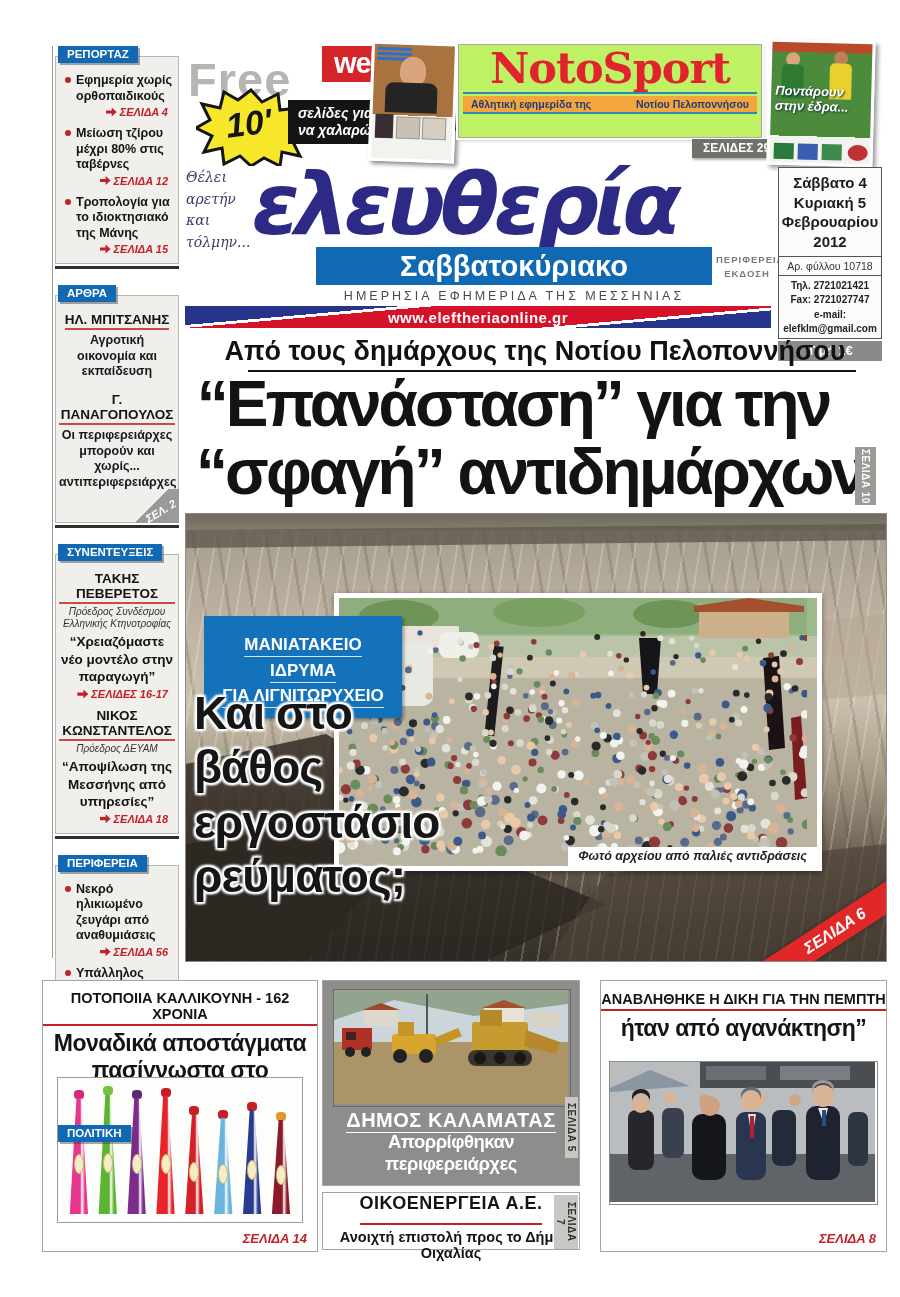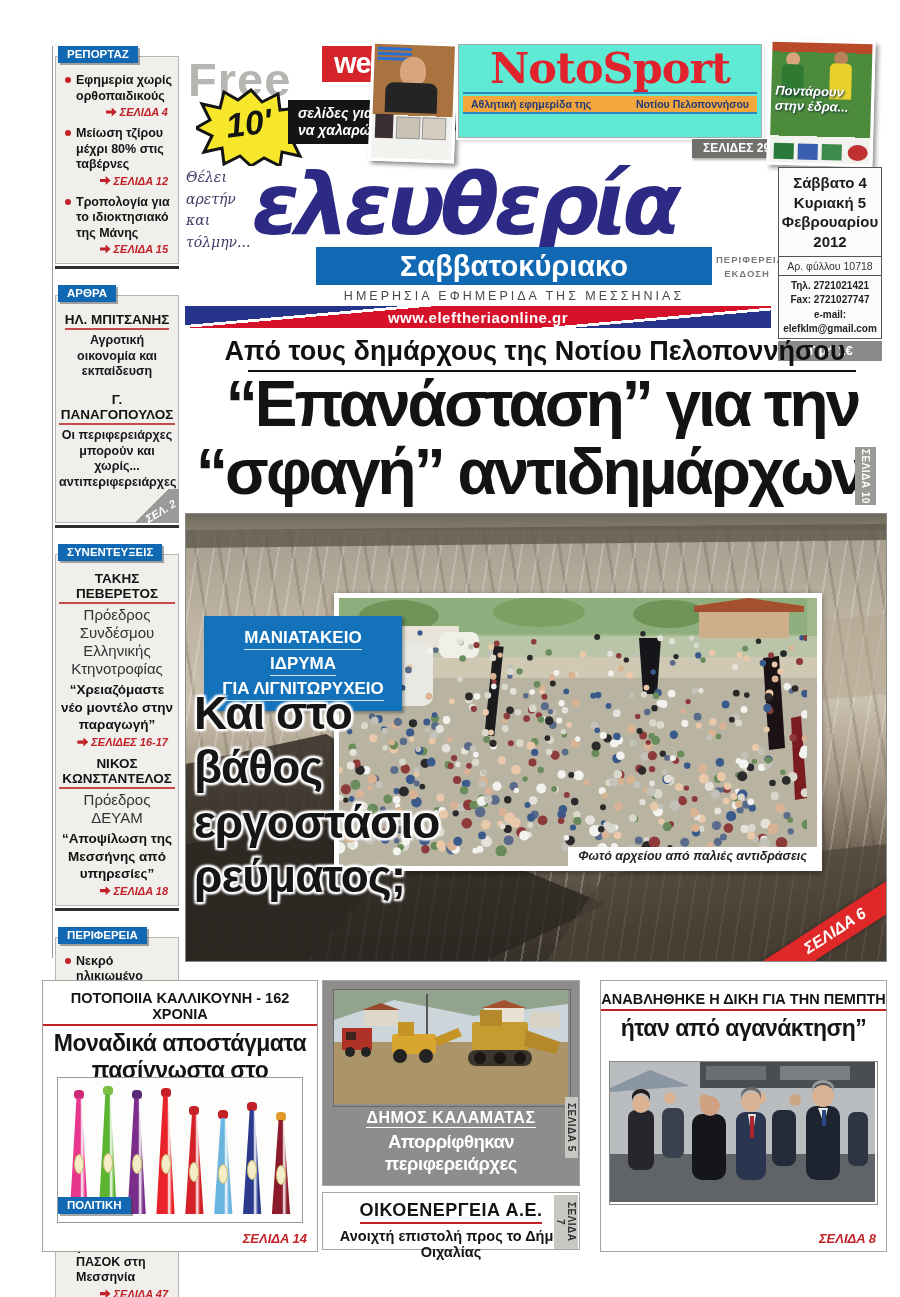--- a/index.html
+++ b/index.html
@@ -15,21 +15,21 @@
   .sb-bar{height:3px;background:#2e2e2e;margin-top:2px;}
   .itm{display:flex;gap:5px;padding:6px 2px 0 6px;}
   .blt{width:6px;height:6px;border-radius:50%;background:#c22127;margin-top:4px;flex:none;}
   .itx{font-weight:bold;font-size:12.5px;line-height:1.24;color:#141414;}
   .pg{display:flex;justify-content:flex-end;align-items:center;gap:3px;color:#c22127;font-style:italic;
       font-weight:bold;font-size:11px;margin:2px 7px 2px 0;}
   .arr{width:11px;height:9px;background:#c22127;clip-path:polygon(0 32%,55% 32%,55% 0,100% 50%,55% 100%,55% 68%,0 68%);flex:none;}
   .auth{font-weight:bold;font-size:13.5px;text-align:center;color:#141414;margin-top:6px;}
   .auth span{display:inline-block;border-bottom:2px solid #c84a4a;padding-bottom:1px;}
   .atit{font-weight:bold;font-size:12.5px;line-height:1.25;text-align:center;color:#17171c;margin-top:3px;}
-  .role{font-size:15px;text-align:center;color:#333;line-height:1.2;margin-top:2px;}
+  .role{font-style:italic;font-size:10px;text-align:center;color:#333;line-height:1.2;margin-top:2px;}
   .quote{font-weight:bold;font-size:13.5px;line-height:1.3;text-align:center;color:#121212;margin-top:3px;}
   .corner{position:absolute;right:-1px;bottom:-1px;width:54px;height:34px;
           background:linear-gradient(315deg,#9a9a98 50%,transparent 50.5%);}
   .corner span{position:absolute;right:2px;bottom:6px;color:#fff;font-weight:bold;font-style:italic;
           font-size:11px;transform:rotate(-31deg);}
 
   
   .free{position:absolute;left:188px;top:52px;font-size:47px;font-weight:bold;color:#b7b5b2;letter-spacing:1px;}
   .weekbox{position:absolute;left:322px;top:47px;}
   .week{background:#d6242b;color:#fff;font-weight:bold;font-size:29px;padding:1px 12px 3px;letter-spacing:-1px;}
@@ -43,21 +43,21 @@
   .tagarrow div{color:#fff;font-style:italic;font-weight:bold;font-size:14px;line-height:1.25;}
   .wcover{position:absolute;left:370px;top:42px;width:80px;height:114px;background:#fff;border:3px solid #fff;
           box-shadow:3px 3px 4px rgba(0,0,0,.45);transform:rotate(2deg);}
   .wcover .ph{position:absolute;inset:0;background:linear-gradient(180deg,#a8733f 0 62%,#f2f2ee 62% 100%);}
   .wcover .head{position:absolute;left:26px;top:12px;width:26px;height:30px;border-radius:46%;background:#d9a57e;}
   .wcover .body{position:absolute;left:12px;top:38px;width:52px;height:30px;border-radius:8px 8px 0 0;background:#242424;}
   .wcover .txt{position:absolute;left:3px;top:3px;width:34px;height:3px;background:#2a6fd4;box-shadow:0 5px 0 #2a6fd4,0 10px 0 #2a6fd4;}
   .wcover .t1{position:absolute;left:3px;top:70px;width:18px;height:24px;background:#3a2e33;}
   .wcover .t2{position:absolute;left:24px;top:72px;width:22px;height:20px;background:#c9c2b4;border:1px solid #999;}
   .wcover .t3{position:absolute;left:50px;top:72px;width:22px;height:20px;background:#d4cdc0;border:1px solid #999;}
-  .nsbox{position:absolute;left:458px;top:44px;width:302px;height:92px;background:#5eead4;border:1px solid #a9a9a5;box-shadow:0 0 0 2px #fff,2px 3px 3px rgba(0,0,0,.2);}
+  .nsbox{position:absolute;left:458px;top:44px;width:302px;height:92px;background:#bef264;border:1px solid #a9a9a5;box-shadow:0 0 0 2px #fff,2px 3px 3px rgba(0,0,0,.2);}
   .nstitle{text-align:center;font-family:"DejaVu Serif",serif;font-weight:bold;color:#e1232d;font-size:43px;line-height:1.0;margin-top:2px;letter-spacing:-1px;}
   .nsline{height:2px;background:#2e86c1;margin:2px 4px 0;}
   .nsband{margin:2px 4px 0;background:#f2a63c;display:flex;justify-content:space-between;padding:2px 8px;border-bottom:2px solid #2e86c1;}
   .nsband span{color:#203a7a;font-weight:bold;font-size:10.5px;}
   .nspages{position:absolute;left:692px;top:139px;background:#70706c;color:#fff;font-weight:bold;font-size:12px;padding:2px 11px 3px;box-shadow:1px 2px 2px rgba(0,0,0,.3);}
   .scover{position:absolute;left:768px;top:40px;width:100px;height:120px;background:#fff;border:3px solid #fff;box-shadow:3px 3px 4px rgba(0,0,0,.4);transform:rotate(1.5deg);}
   .scover .fld{position:absolute;inset:0;background:linear-gradient(180deg,#b84a2a 0 8%,#4c8a3c 8% 78%,#f2f2ee 78% 100%);}
   .scover .p1{position:absolute;left:10px;top:22px;width:22px;height:34px;background:#2e7a33;border-radius:5px 5px 0 0;}
   .scover .p2{position:absolute;left:58px;top:20px;width:22px;height:36px;background:#e8d12c;border-radius:5px 5px 0 0;}
   .scover .h1{position:absolute;left:14px;top:10px;width:14px;height:14px;border-radius:50%;background:#d9a57e;}
@@ -84,67 +84,67 @@
   .datebox{position:absolute;left:778px;top:167px;width:104px;}
   .db1{border:1px solid #555;background:#fbfbf9;text-align:center;font-weight:bold;font-size:15px;color:#1c1c1c;
        line-height:1.3;padding:5px 1px;}
   .db2{border:1px solid #555;border-top:none;background:#fbfbf9;text-align:center;font-size:10.5px;color:#333;padding:3px 0;}
   .db3{border:1px solid #555;border-top:none;background:#fbfbf9;text-align:center;font-weight:bold;font-size:10px;color:#222;line-height:1.35;padding:3px 0;}
   .db4{background:#8a8a88;color:#fff;text-align:center;font-weight:bold;font-size:13px;padding:2px 0 3px;margin-top:2px;}
 
   
   .kicker{position:absolute;left:185px;top:336px;width:700px;text-align:center;font-weight:bold;font-size:27px;color:#111;}
   .krule{position:absolute;left:248px;top:370px;width:608px;height:2px;background:#111;}
-  .head1{position:absolute;left:197px;top:372px;width:690px;text-align:center;font-weight:bold;font-size:64px;
+  .head1{position:absolute;left:168px;top:372px;width:690px;text-align:center;font-weight:bold;font-size:64px;
          letter-spacing:-3px;color:#131313;line-height:1.0;}
   .head2{position:absolute;left:185px;top:440px;width:690px;text-align:center;font-weight:bold;font-size:64px;
          letter-spacing:-3px;color:#131313;line-height:1.0;}
   .ptab10{position:absolute;left:855px;top:447px;width:21px;height:58px;background:#9a9a96;color:#fff;
           font-weight:bold;font-size:10px;writing-mode:vertical-rl;text-align:center;letter-spacing:.5px;display:flex;align-items:center;justify-content:center;}
 
   
   .mainphoto{position:absolute;left:185px;top:513px;width:700px;height:447px;border:1px solid #8a8a86;overflow:hidden;
     background:
       linear-gradient(180deg,#6f6a5c 0,#847d6d 16px,rgba(0,0,0,0) 16px),
       repeating-linear-gradient(99deg,rgba(255,255,255,.20) 0 2px,rgba(0,0,0,0) 2px 16px),
       repeating-linear-gradient(81deg,rgba(70,58,45,.18) 0 3px,rgba(0,0,0,0) 3px 24px),
       linear-gradient(180deg,#a39a8c 0%,#c0b5a4 26%,#cac0ae 42%,#a89b88 58%,#6e6254 76%,#433a31 92%,#35302a 100%);}
   .mineshade{position:absolute;inset:0;}
   .inset{position:absolute;left:148px;top:79px;width:478px;height:268px;background:#fff;padding:5px;box-shadow:0 2px 6px rgba(0,0,0,.4);}
   .inset .scene{position:relative;width:100%;height:100%;overflow:hidden;
       background:linear-gradient(180deg,#9fb98a 0 14%,#b9c4a8 14% 22%,#cfc9b4 22% 30%,#b9b3a2 30% 100%);}
   .inset svg{position:absolute;inset:0;}
   .caption{position:absolute;right:5px;bottom:5px;background:#fff;padding:2px 10px 3px;font-style:italic;
            font-weight:bold;font-size:12.5px;color:#222;}
-  .bluelabel{position:absolute;left:18px;top:102px;width:186px;background:#1472bb;padding:9px 6px 9px;text-align:center;box-shadow:2px 2px 3px rgba(0,0,0,.35);}
+  .bluelabel{position:absolute;left:18px;top:102px;width:186px;background:#1472bb;padding:16px 6px 9px;text-align:center;box-shadow:2px 2px 3px rgba(0,0,0,.35);}
   .bluelabel div{color:#fff;font-weight:bold;font-size:17px;line-height:1.5;}
   .bluelabel span{border-bottom:1px solid #cfe4f4;padding-bottom:2px;}
   .overlay{position:absolute;left:8px;top:172px;font-weight:bold;font-size:46px;letter-spacing:-1px;color:#161616;line-height:1.18;
       text-shadow:0 0 4px #fff,0 0 4px #fff,2px 2px 2px #fff,-2px -2px 2px #fff,2px -2px 2px #fff,-2px 2px 2px #fff;}
   .ribbon{position:absolute;right:-34px;bottom:16px;width:170px;height:28px;background:#e02828;transform:rotate(-33deg);
           display:flex;align-items:center;justify-content:center;box-shadow:0 0 4px rgba(0,0,0,.4);}
   .ribbon span{color:#fff;font-weight:bold;font-style:italic;font-size:16px;}
 
   
   .bbox{position:absolute;border:1px solid #a5a5a0;background:#fff;}
   .bkick{text-align:center;margin-top:9px;}
   .bkick span{display:inline-block;font-weight:bold;font-size:14.5px;color:#141414;border-bottom:2px solid #c22127;padding-bottom:2px;}
   .bhead{text-align:center;font-weight:bold;font-size:23px;color:#141414;line-height:1.18;margin-top:4px;letter-spacing:-.5px;}
   .bpage{position:absolute;right:10px;bottom:5px;color:#c22127;font-weight:bold;font-style:italic;font-size:13px;}
   .bottles{position:absolute;left:14px;top:96px;width:246px;height:146px;border:1px solid #9a9a96;background:#fdfdfb;
            display:flex;align-items:flex-end;justify-content:space-evenly;padding:6px 4px 8px;box-sizing:border-box;}
   .kalbox{background:#8f8d8b;}
   .kalphoto{position:absolute;left:10px;top:8px;width:236px;height:116px;border:1px solid #6a6a66;}
   .kalkick{position:absolute;left:0;top:128px;width:256px;text-align:center;}
-  .kalkick span{color:#fff;font-weight:bold;font-size:16px;border-bottom:1px solid #fff;padding-bottom:1px;letter-spacing:.5px;margin-top:32px;}
+  .kalkick span{color:#fff;font-weight:bold;font-size:20px;border-bottom:1px solid #fff;padding-bottom:1px;letter-spacing:.5px;margin-top:32px;}
   .kalhead{position:absolute;left:4px;top:150px;width:248px;text-align:center;color:#fff;font-weight:bold;font-size:18.5px;line-height:1.2;letter-spacing:-.5px;}
   .vtab{position:absolute;writing-mode:vertical-rl;font-weight:bold;font-size:10px;color:#2e2e2e;background:#c9c7c3;
         padding:6px 1px;letter-spacing:.5px;}
   .oikobox{text-align:center;}
-  .oikot{display:inline-block;font-weight:bold;font-size:18px;letter-spacing:.5px;color:#141414;border-bottom:2px solid #c22127;padding-bottom:1px;margin-top:7px;}
+  .oikot{display:inline-block;font-weight:bold;font-size:18px;letter-spacing:.5px;color:#141414;border-bottom:2px solid #c22127;padding-bottom:9px;}
   .oikos{font-weight:bold;font-size:14.5px;color:#141414;margin-top:4px;}
   .tphoto{position:absolute;left:8px;top:80px;width:267px;height:142px;border:1px solid #8a8a86;overflow:hidden;}
 </style>
 </head>
 <body>
 
 <div class="sb-rule"></div>
 <div class="sidebar">
 
   <div class="sb-sec">

